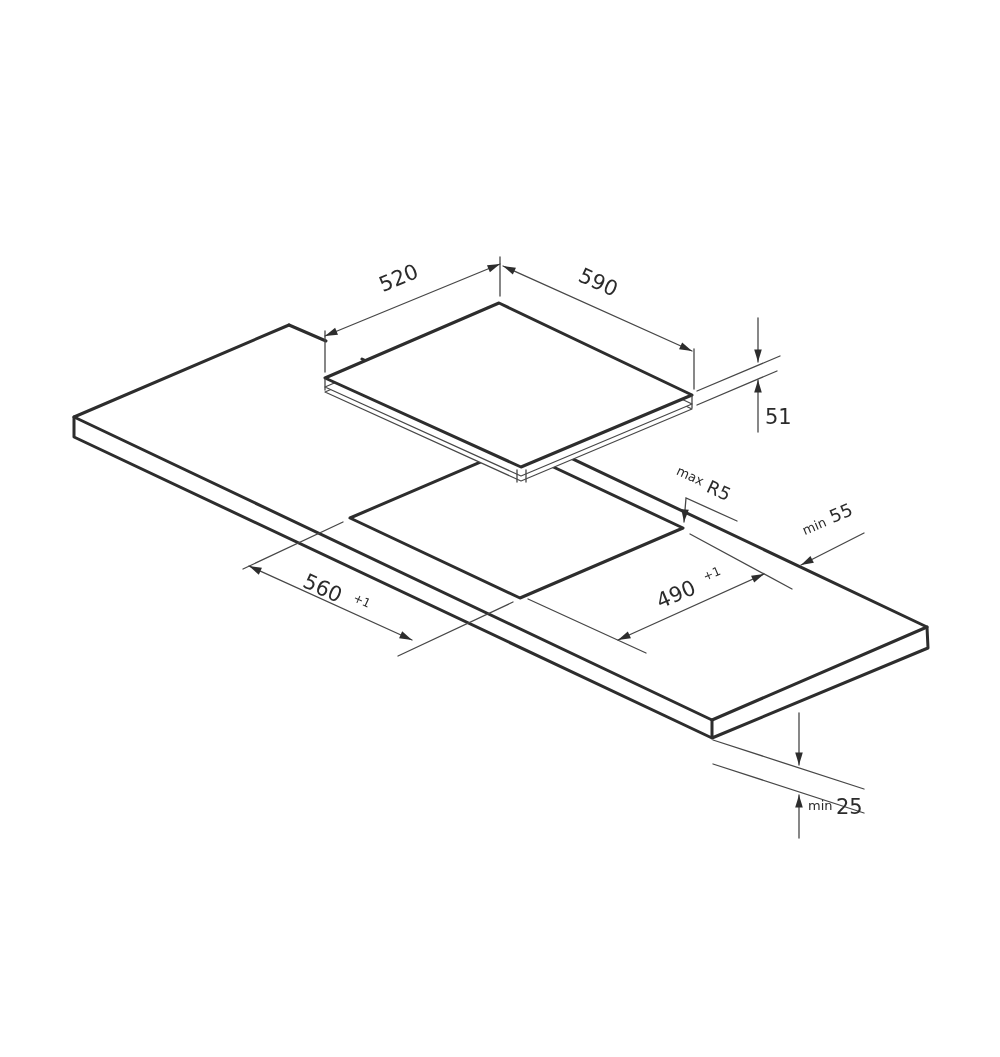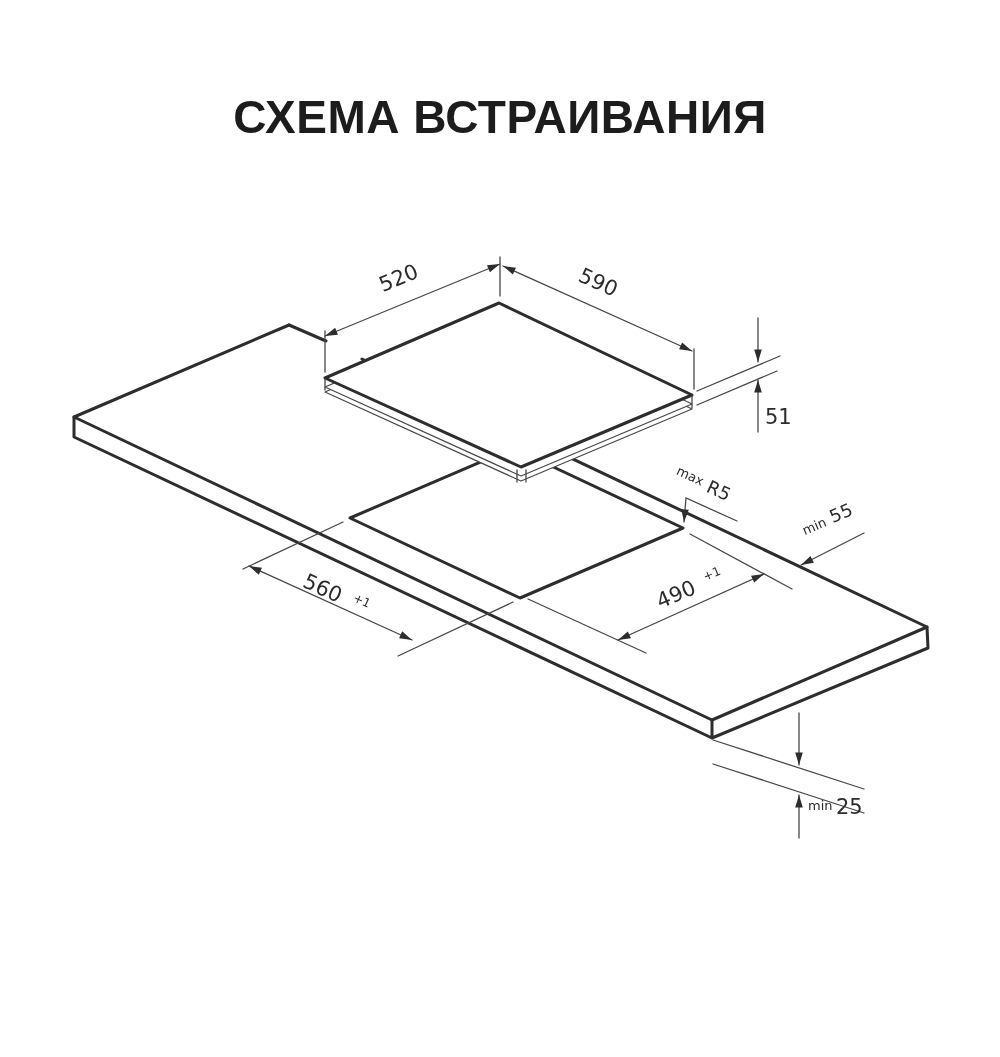--- a/index.html
+++ b/index.html
@@ -30,21 +30,20 @@
   .dim{font-size:21px;}
   .dim-mid{font-size:18px;}
   .dim-small{font-size:13px;}
   .dim-sup{font-size:12px;}
 </style>
 </head>
 <body>
 
 <div class="page">
 
-  <h1 class="title">СХЕМА ВСТРАИВАНИЯ</h1>
 
   <svg class="diagram" width="1000" height="1057" viewBox="0 0 1000 1057" xmlns="http://www.w3.org/2000/svg">
 
     <defs>
       <marker id="arr" markerUnits="userSpaceOnUse" markerWidth="16" markerHeight="10" viewBox="0 -5 16 10" refX="13" refY="0" orient="auto-start-reverse" overflow="visible">
         <path d="M13,0 L0.5,-3.8 L0.5,3.8 Z" fill="#2d2d2d"></path>
       </marker>
     </defs>
 
     <g>

